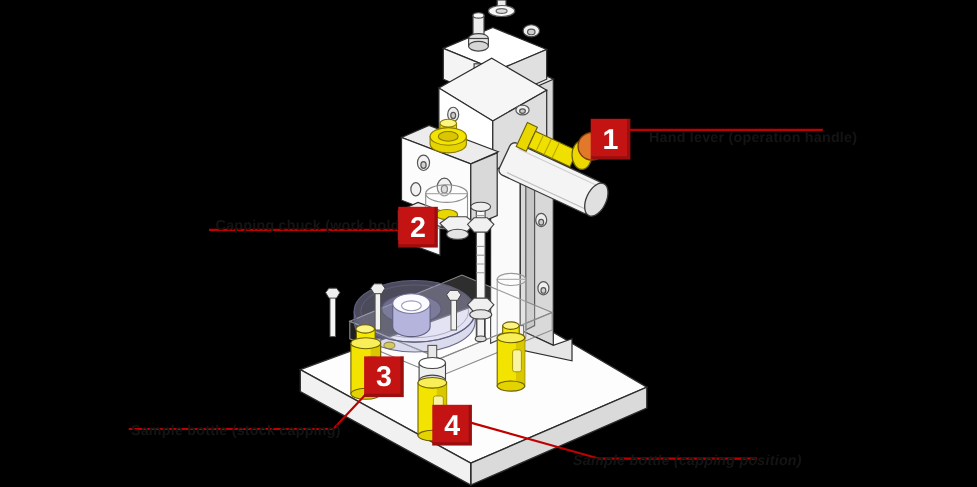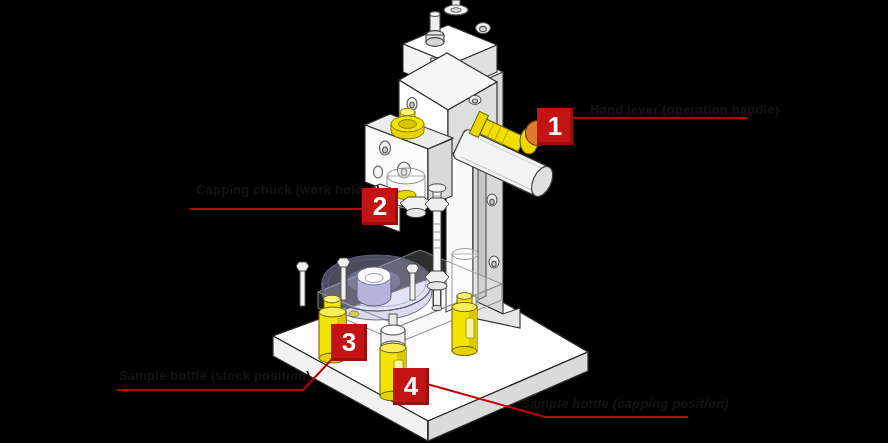--- a/index.html
+++ b/index.html
@@ -13,21 +13,21 @@
     color:#fff;font-weight:bold;font-size:26px;line-height:37px;
     text-align:center;z-index:3;
     box-shadow:inset -3px -3px 0 rgba(0,0,0,0.22);
   }
   #b1{left:537px;top:108px;}
   #b2{left:362px;top:188px;}
   #b3{left:331px;top:324px;}
   #b4{left:393px;top:368px;}
   .callout-label{
     position:absolute;color:#141414;font-size:13px;font-weight:bold;
-    white-space:nowrap;z-index:2;letter-spacing:.2px;
+    white-space:nowrap;z-index:2;letter-spacing:.2px;margin-top:15px;
   }
   #t1{left:590px;top:102px;}
   #t2{left:196px;top:182px;}
   #t3{left:119px;top:368px;}
   #t4{left:521px;top:396px;font-style:italic;}
 </style>
 </head>
 <body>
 
 <div class="stage">
@@ -216,16 +216,16 @@
   </g>
 </svg>
 
   <div class="badge" id="b1">1</div>
   <div class="badge" id="b2">2</div>
   <div class="badge" id="b3">3</div>
   <div class="badge" id="b4">4</div>
 
   <div class="callout-label" id="t1">Hand lever (operation handle)</div>
   <div class="callout-label" id="t2">Capping chuck (work holder)</div>
-  <div class="callout-label" id="t3">Sample bottle (stock position)</div>
+  <div class="callout-label" id="t3">Sample bottle (stock capping)</div>
   <div class="callout-label" id="t4">Sample bottle (capping position)</div>
 
 </div>
 
 </body></html>

